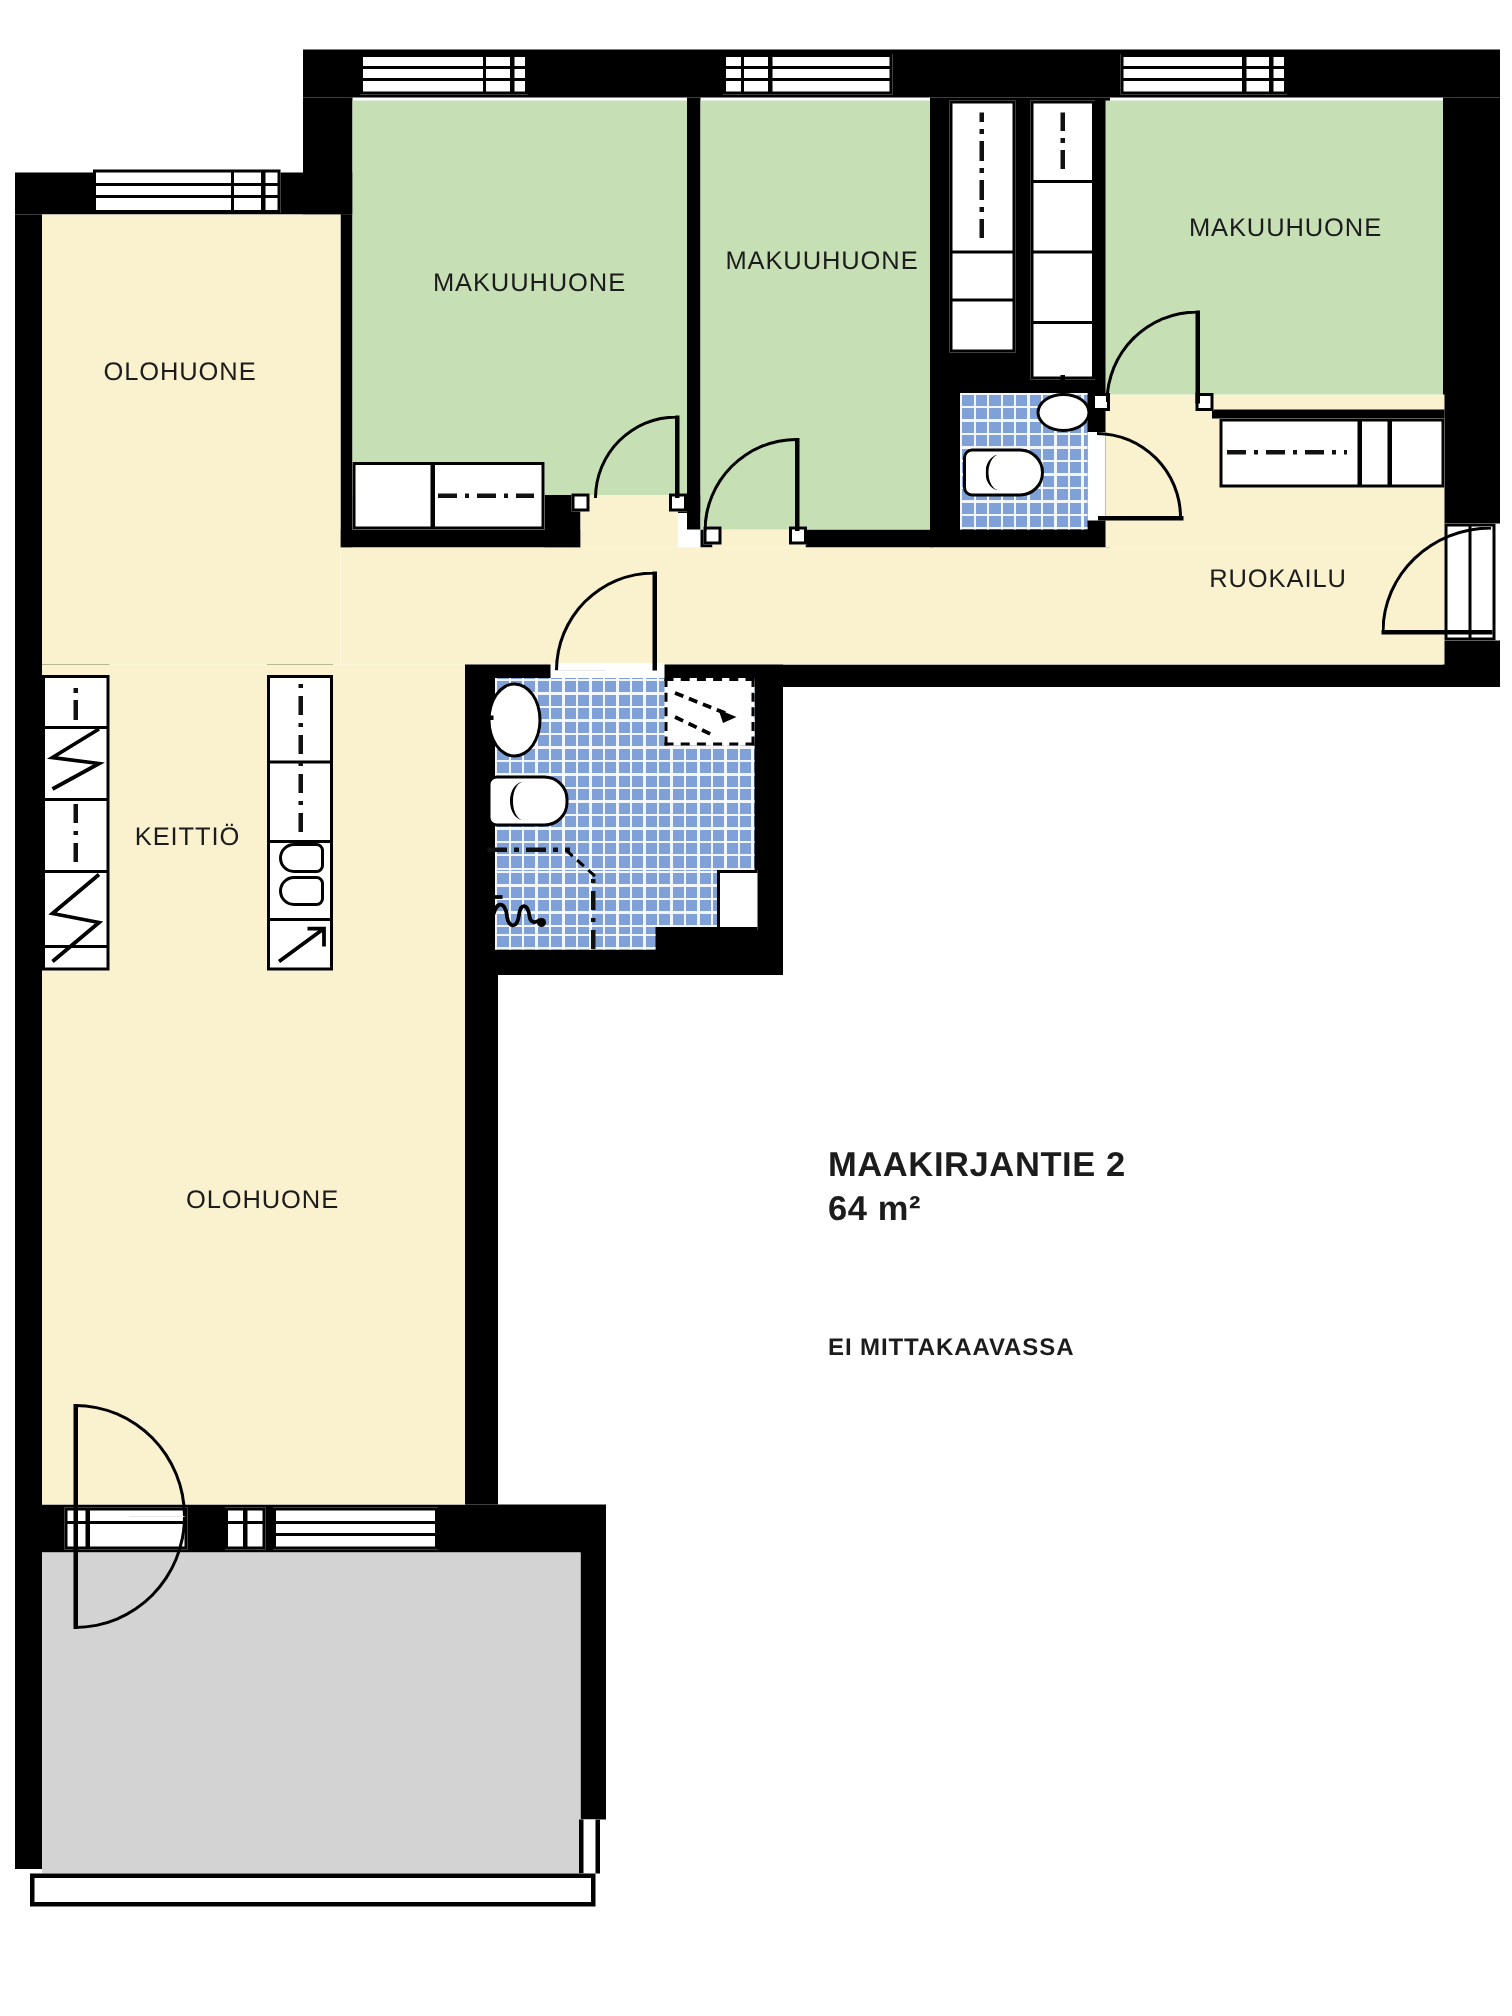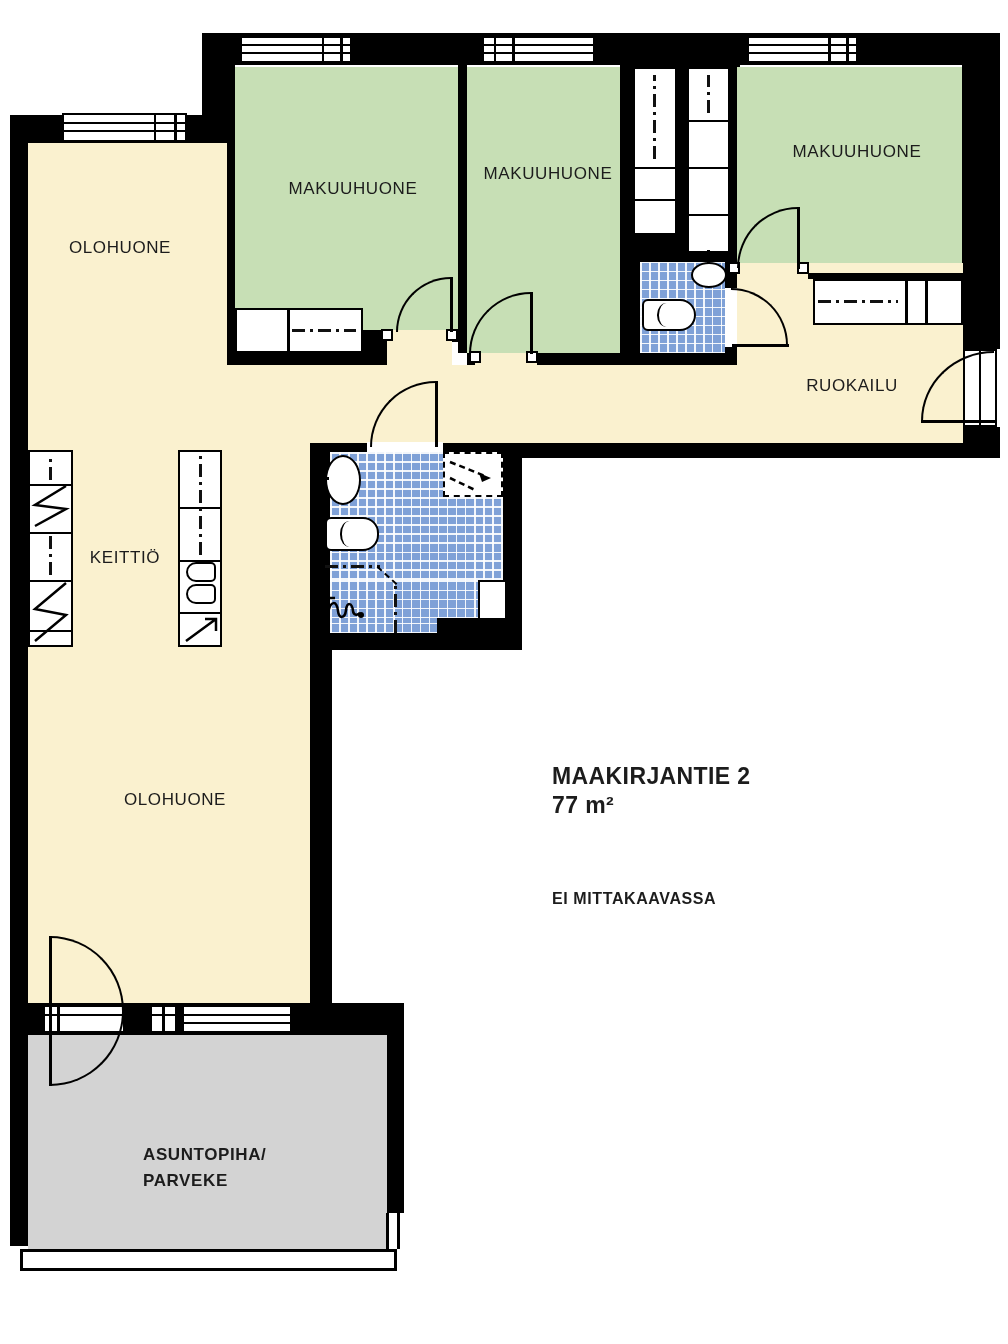--- a/index.html
+++ b/index.html
@@ -253,24 +253,20 @@
   <div class="abs" style="left:386px;top:1213px;width:14px;height:36px;background:#fff;border-left:3px solid #000;border-right:3px solid #000"></div>
   <div class="abs" style="left:20px;top:1249px;width:377px;height:22px;background:#fff;border:3px solid #000"></div>
 
   <div class="label" style="left:120px;top:248px">OLOHUONE</div>
   <div class="label" style="left:353px;top:189px">MAKUUHUONE</div>
   <div class="label" style="left:548px;top:174px">MAKUUHUONE</div>
   <div class="label" style="left:857px;top:152px">MAKUUHUONE</div>
   <div class="label" style="left:852px;top:386px">RUOKAILU</div>
   <div class="label" style="left:125px;top:558px">KEITTIÖ</div>
   <div class="label" style="left:175px;top:800px">OLOHUONE</div>
-  <div class="label-left" style="left:143px;top:1142px">
-    <span style="display:block">ASUNTOPIHA/</span>
-    <span style="display:block">PARVEKE</span>
-  </div>
 
   <div class="info" style="left:552px;top:762px">
     <span style="display:block">MAAKIRJANTIE 2</span>
-    <span style="display:block">77 m²</span>
+    <span style="display:block">64 m²</span>
   </div>
   <div class="note" style="left:552px;top:890px">EI MITTAKAAVASSA</div>
 
 </div>
 
 </body></html>

